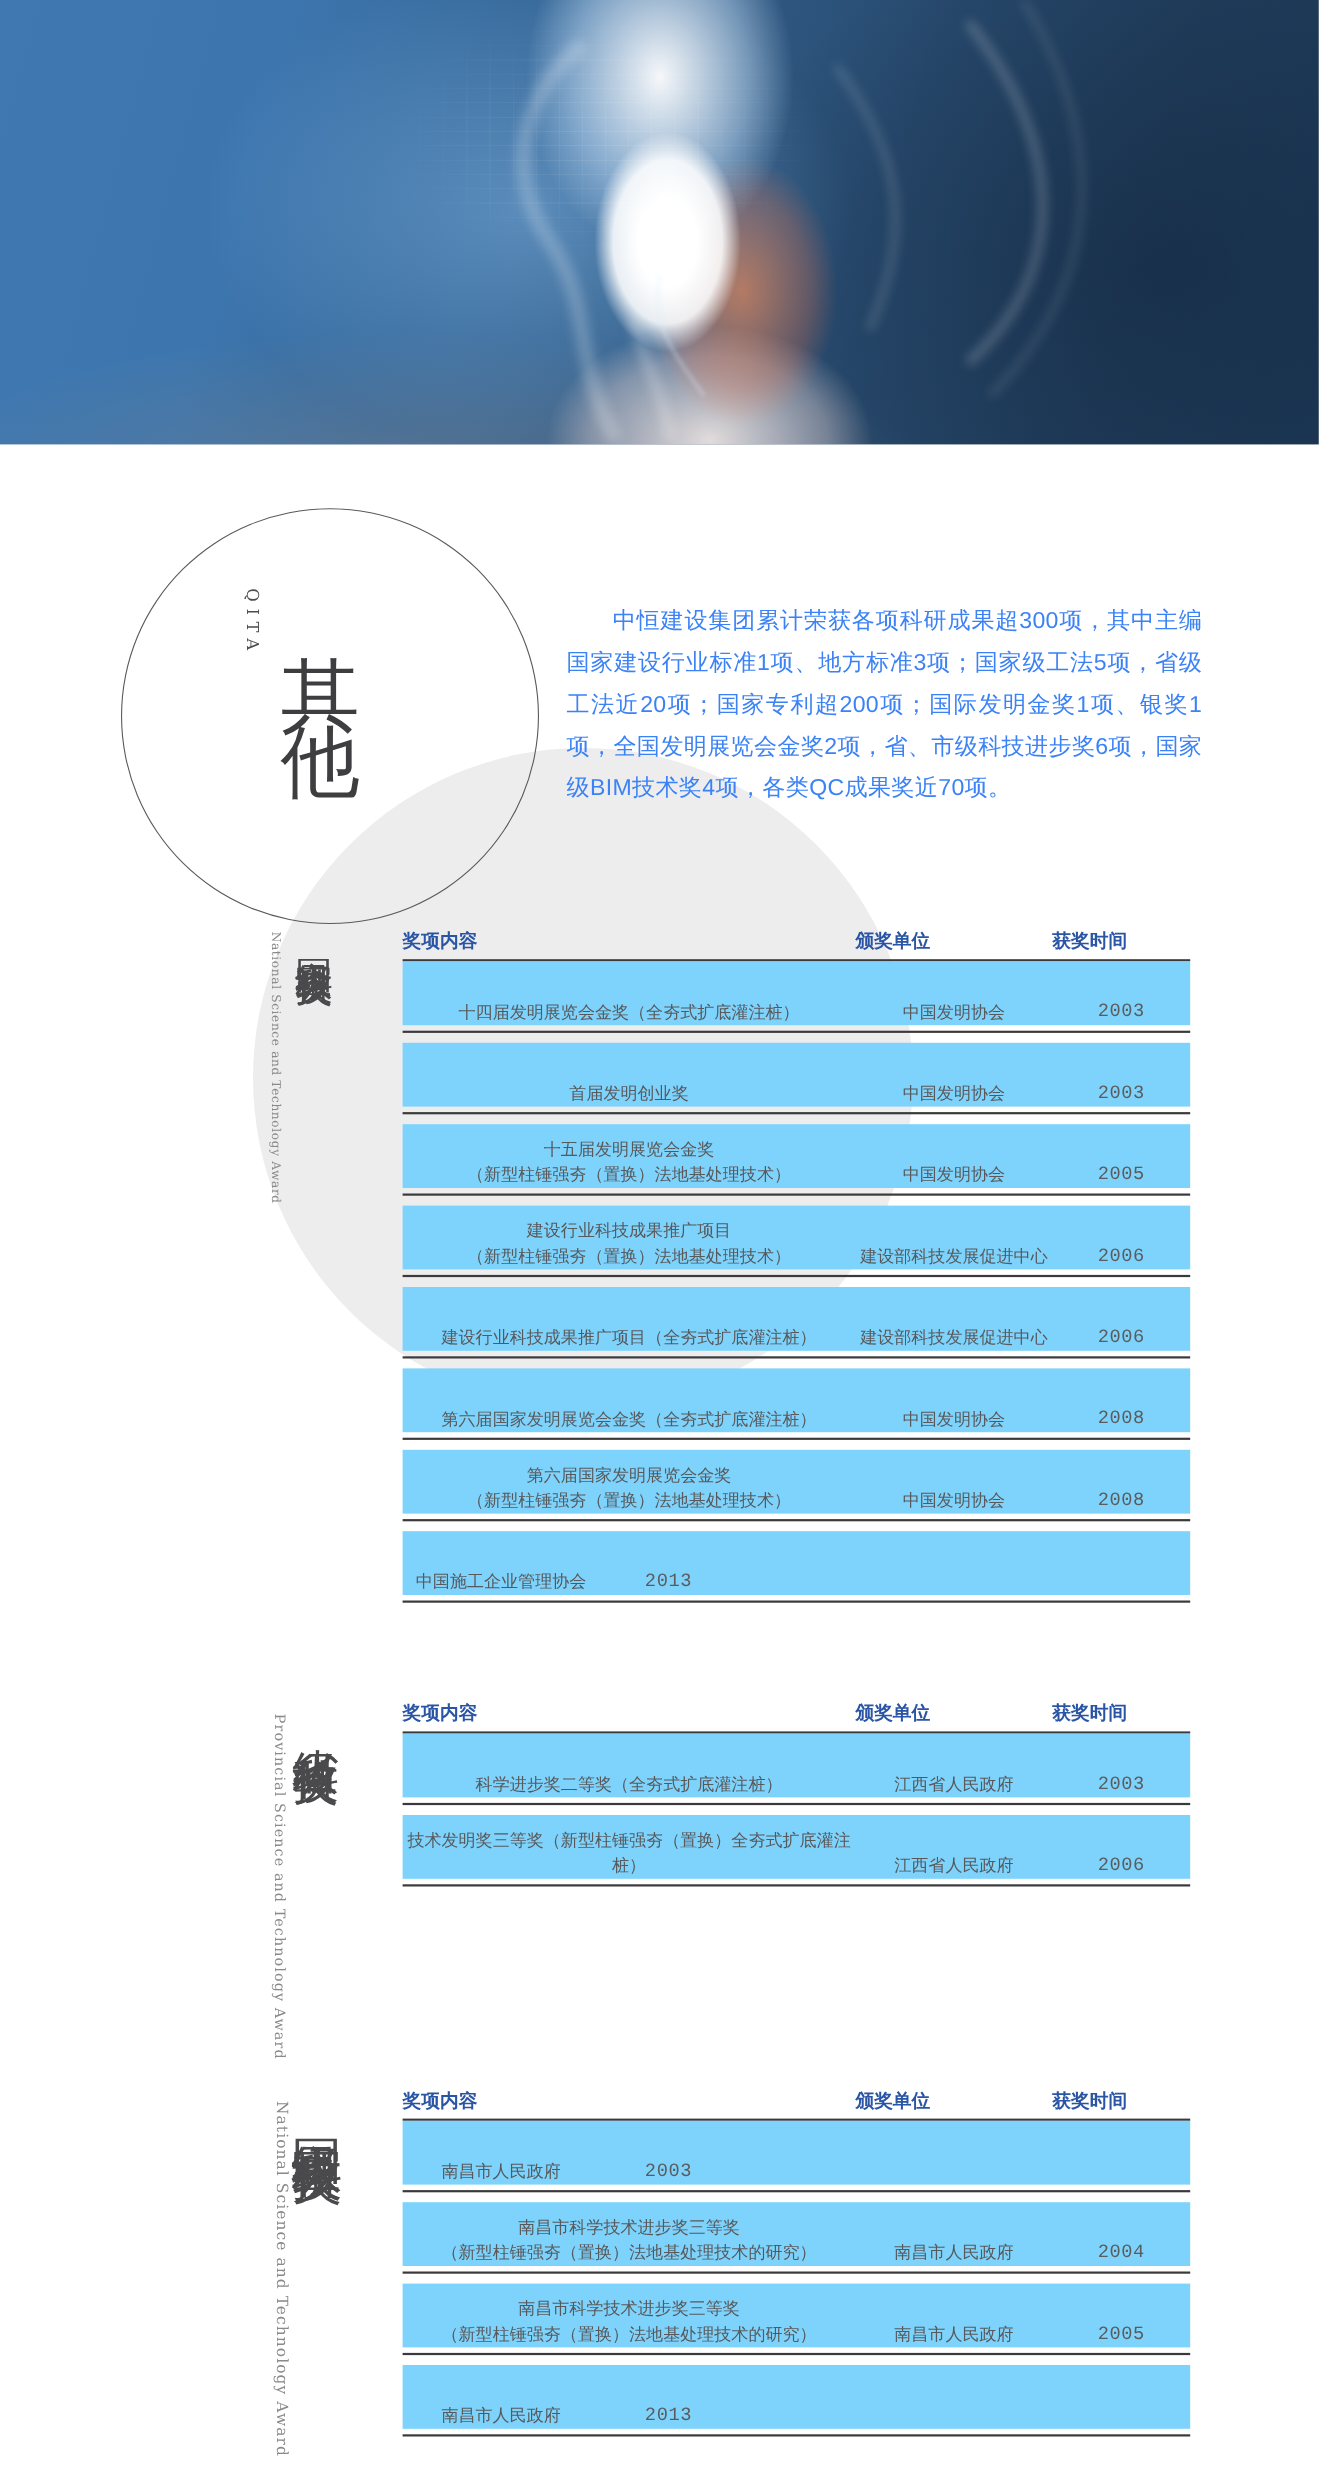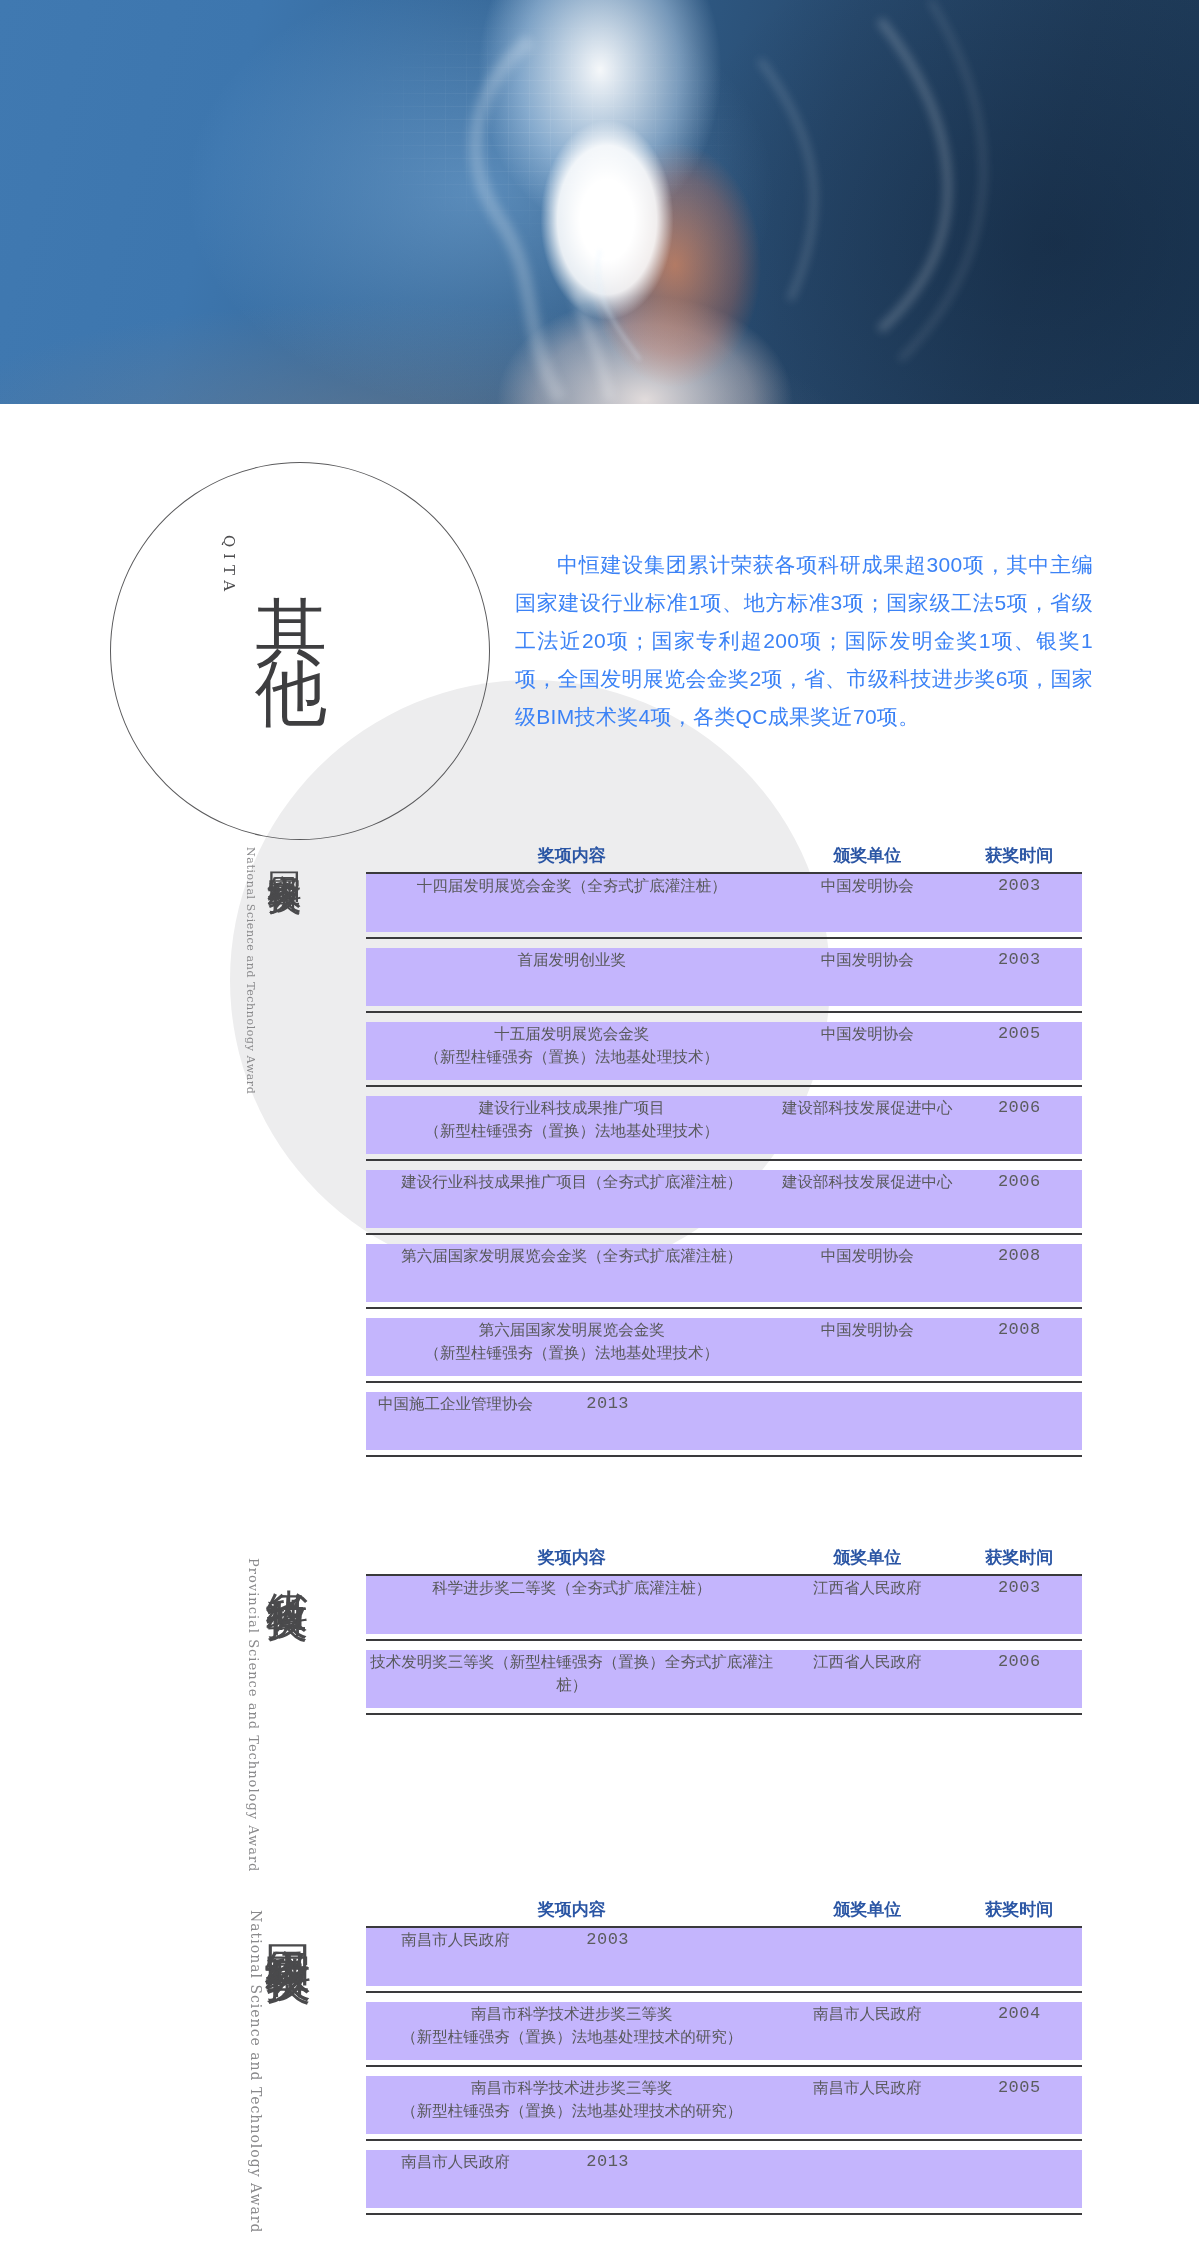--- a/index.html
+++ b/index.html
@@ -82,28 +82,28 @@
   
   .awards-table{position:absolute;left:366px;width:716px;z-index:3;}
   .t1{top:838px;}
   .t2{top:1540px;}
   .t3{top:1892px;}
   .thead{
     display:flex;align-items:center;height:34px;
     border-bottom:2px solid #3a3a3c;
   }
   .thead .hc{
-    font-size:17px;font-weight:700;color:#2a55a4;text-align:center;
+    font-size:17px;font-weight:700;color:#2a55a4;text-align:left;
   }
   .hc.c1,.cell.c1{flex:0 0 57.5%;}
   .hc.c2,.cell.c2{flex:0 0 25%;}
   .hc.c3,.cell.c3{flex:0 0 17.5%;font-family:Liberation Mono, monospace;}
   .row{
     position:relative;height:58px;margin-bottom:16px;
-    display:flex;align-items:flex-start;background:#c4b5fd;
+    display:flex;align-items:flex-end;background:#7dd3fc;
   }
   .row:first-of-type{margin-top:10px;}
   .row::after{
     content:"";position:absolute;left:0;right:0;bottom:-7px;height:2px;background:#3a3a3c;
   }
   .cell{
     text-align:center;color:#58595b;font-size:15.5px;line-height:23px;
   }
   .cell.c1{white-space:pre-line;}
   .cell.c3{font-size:17px;color:#5b5c5e;letter-spacing:.5px;}

